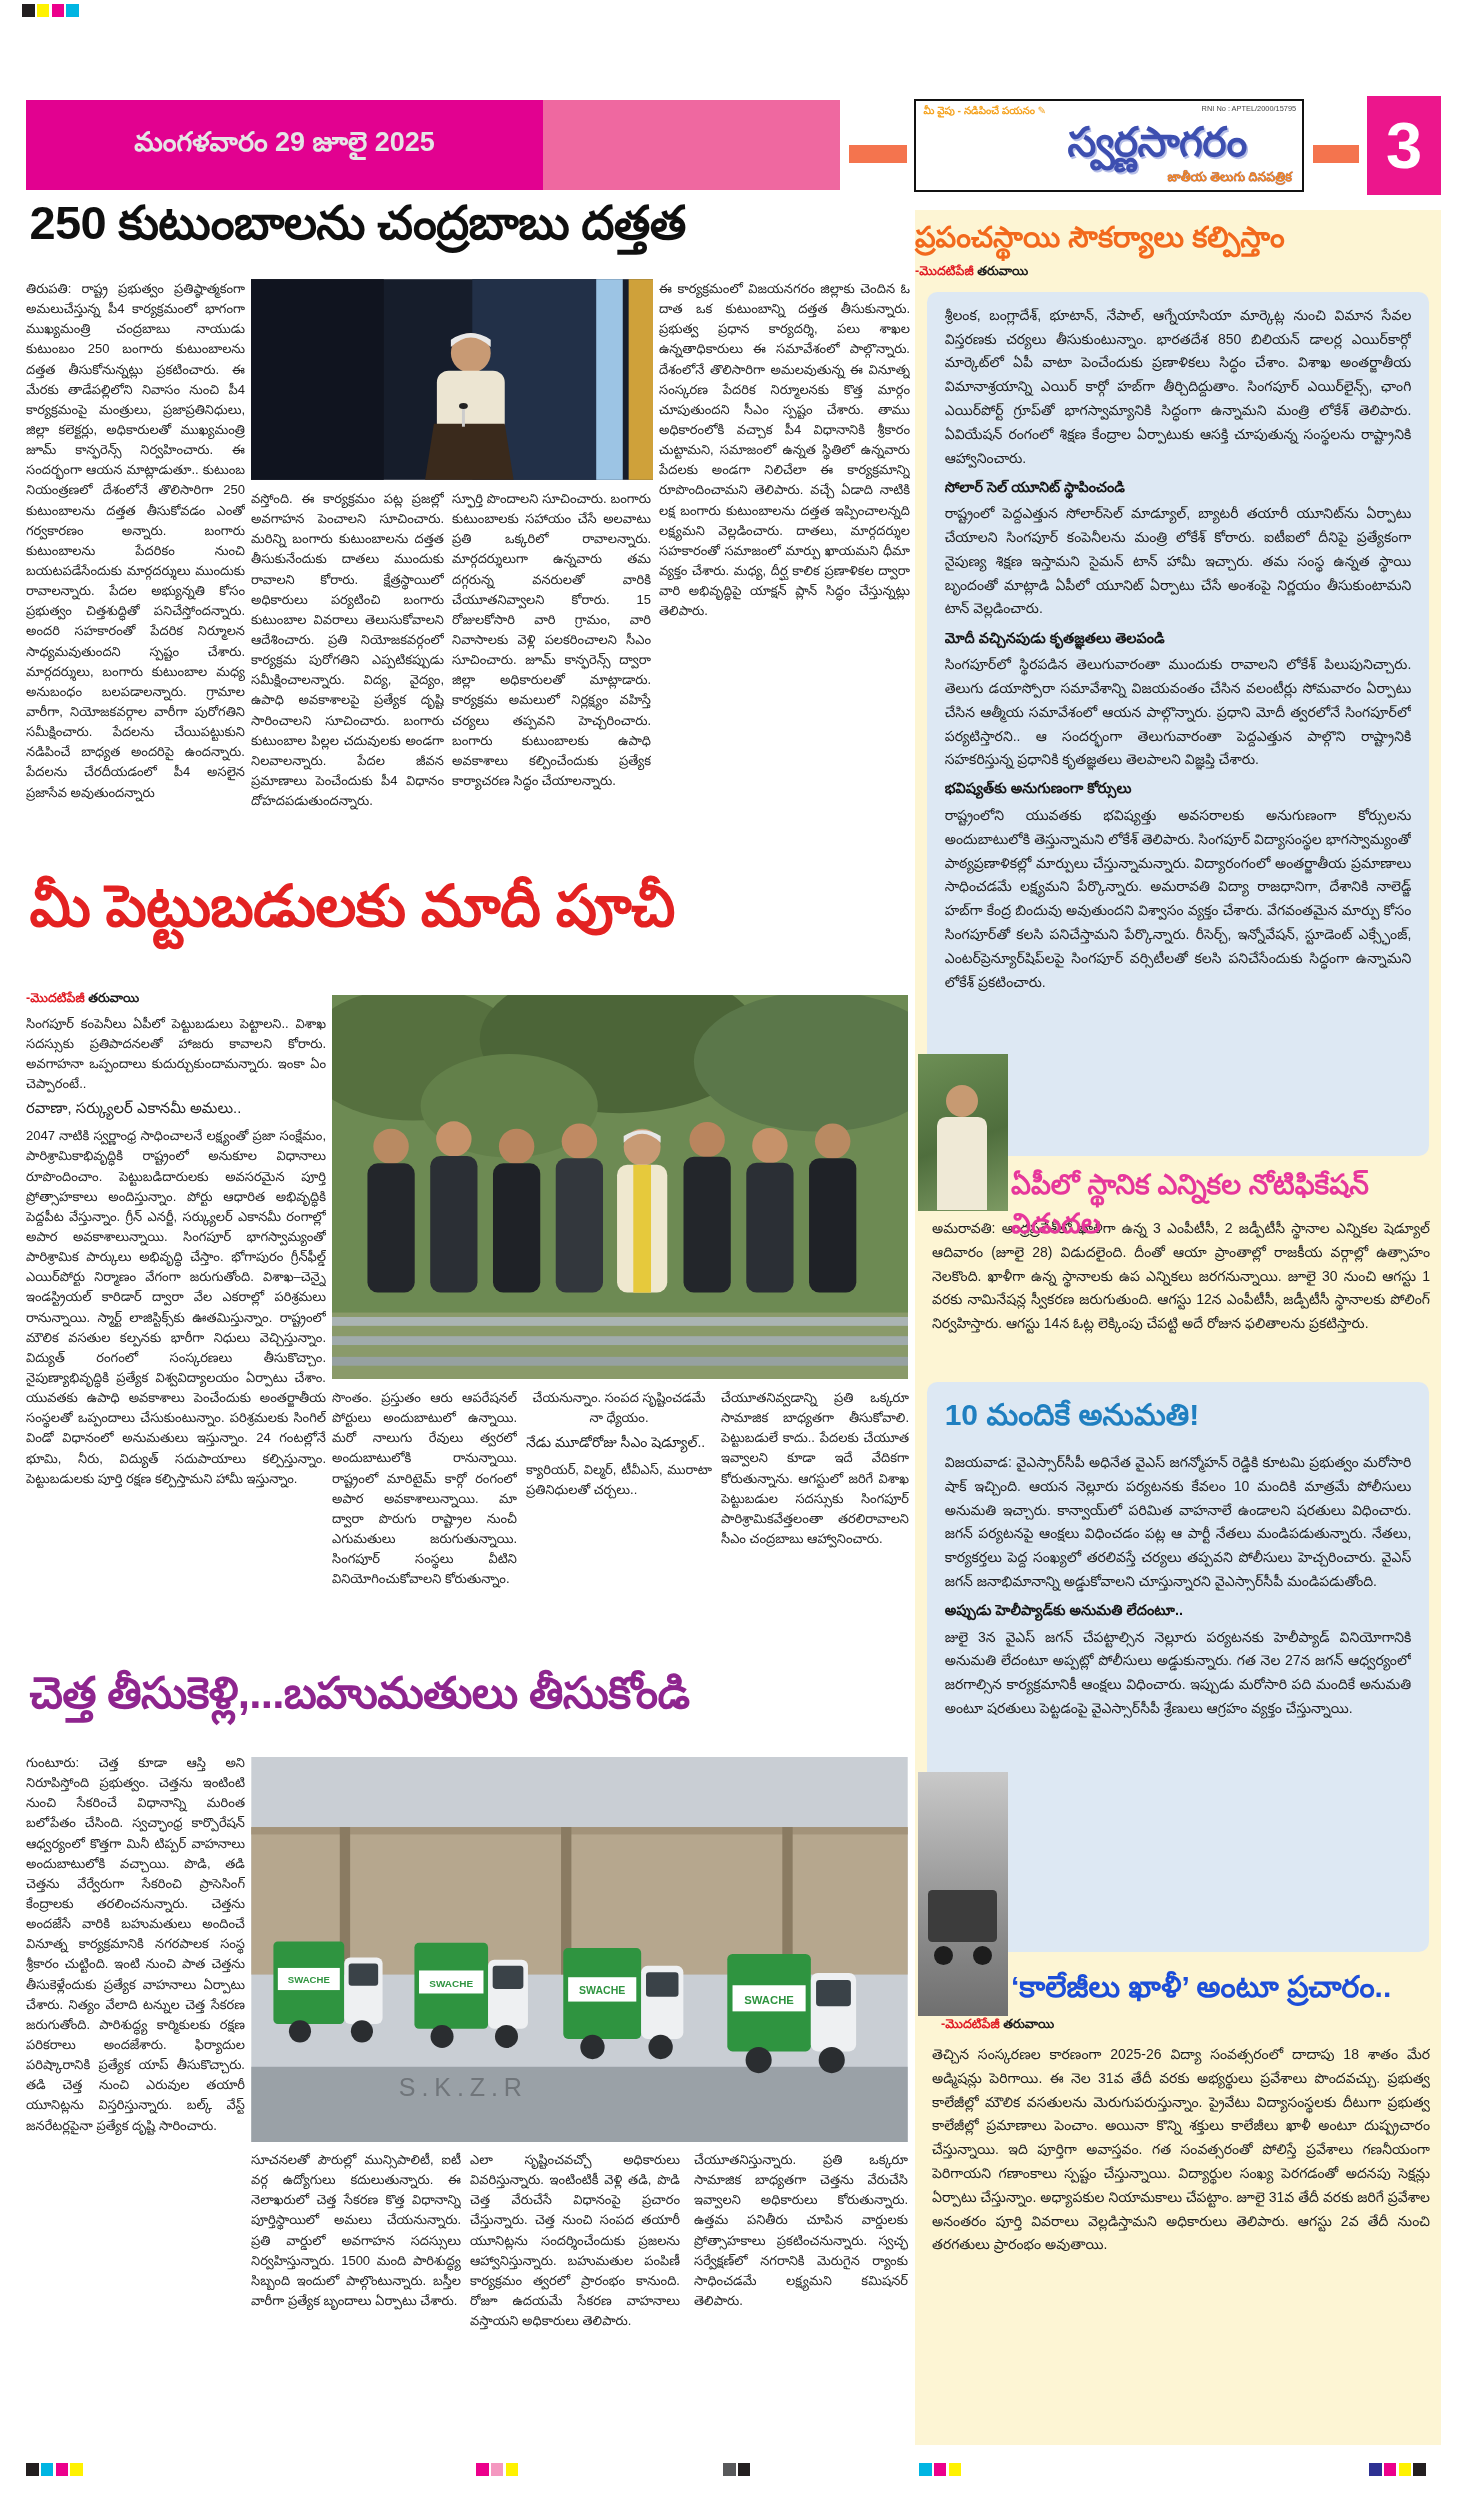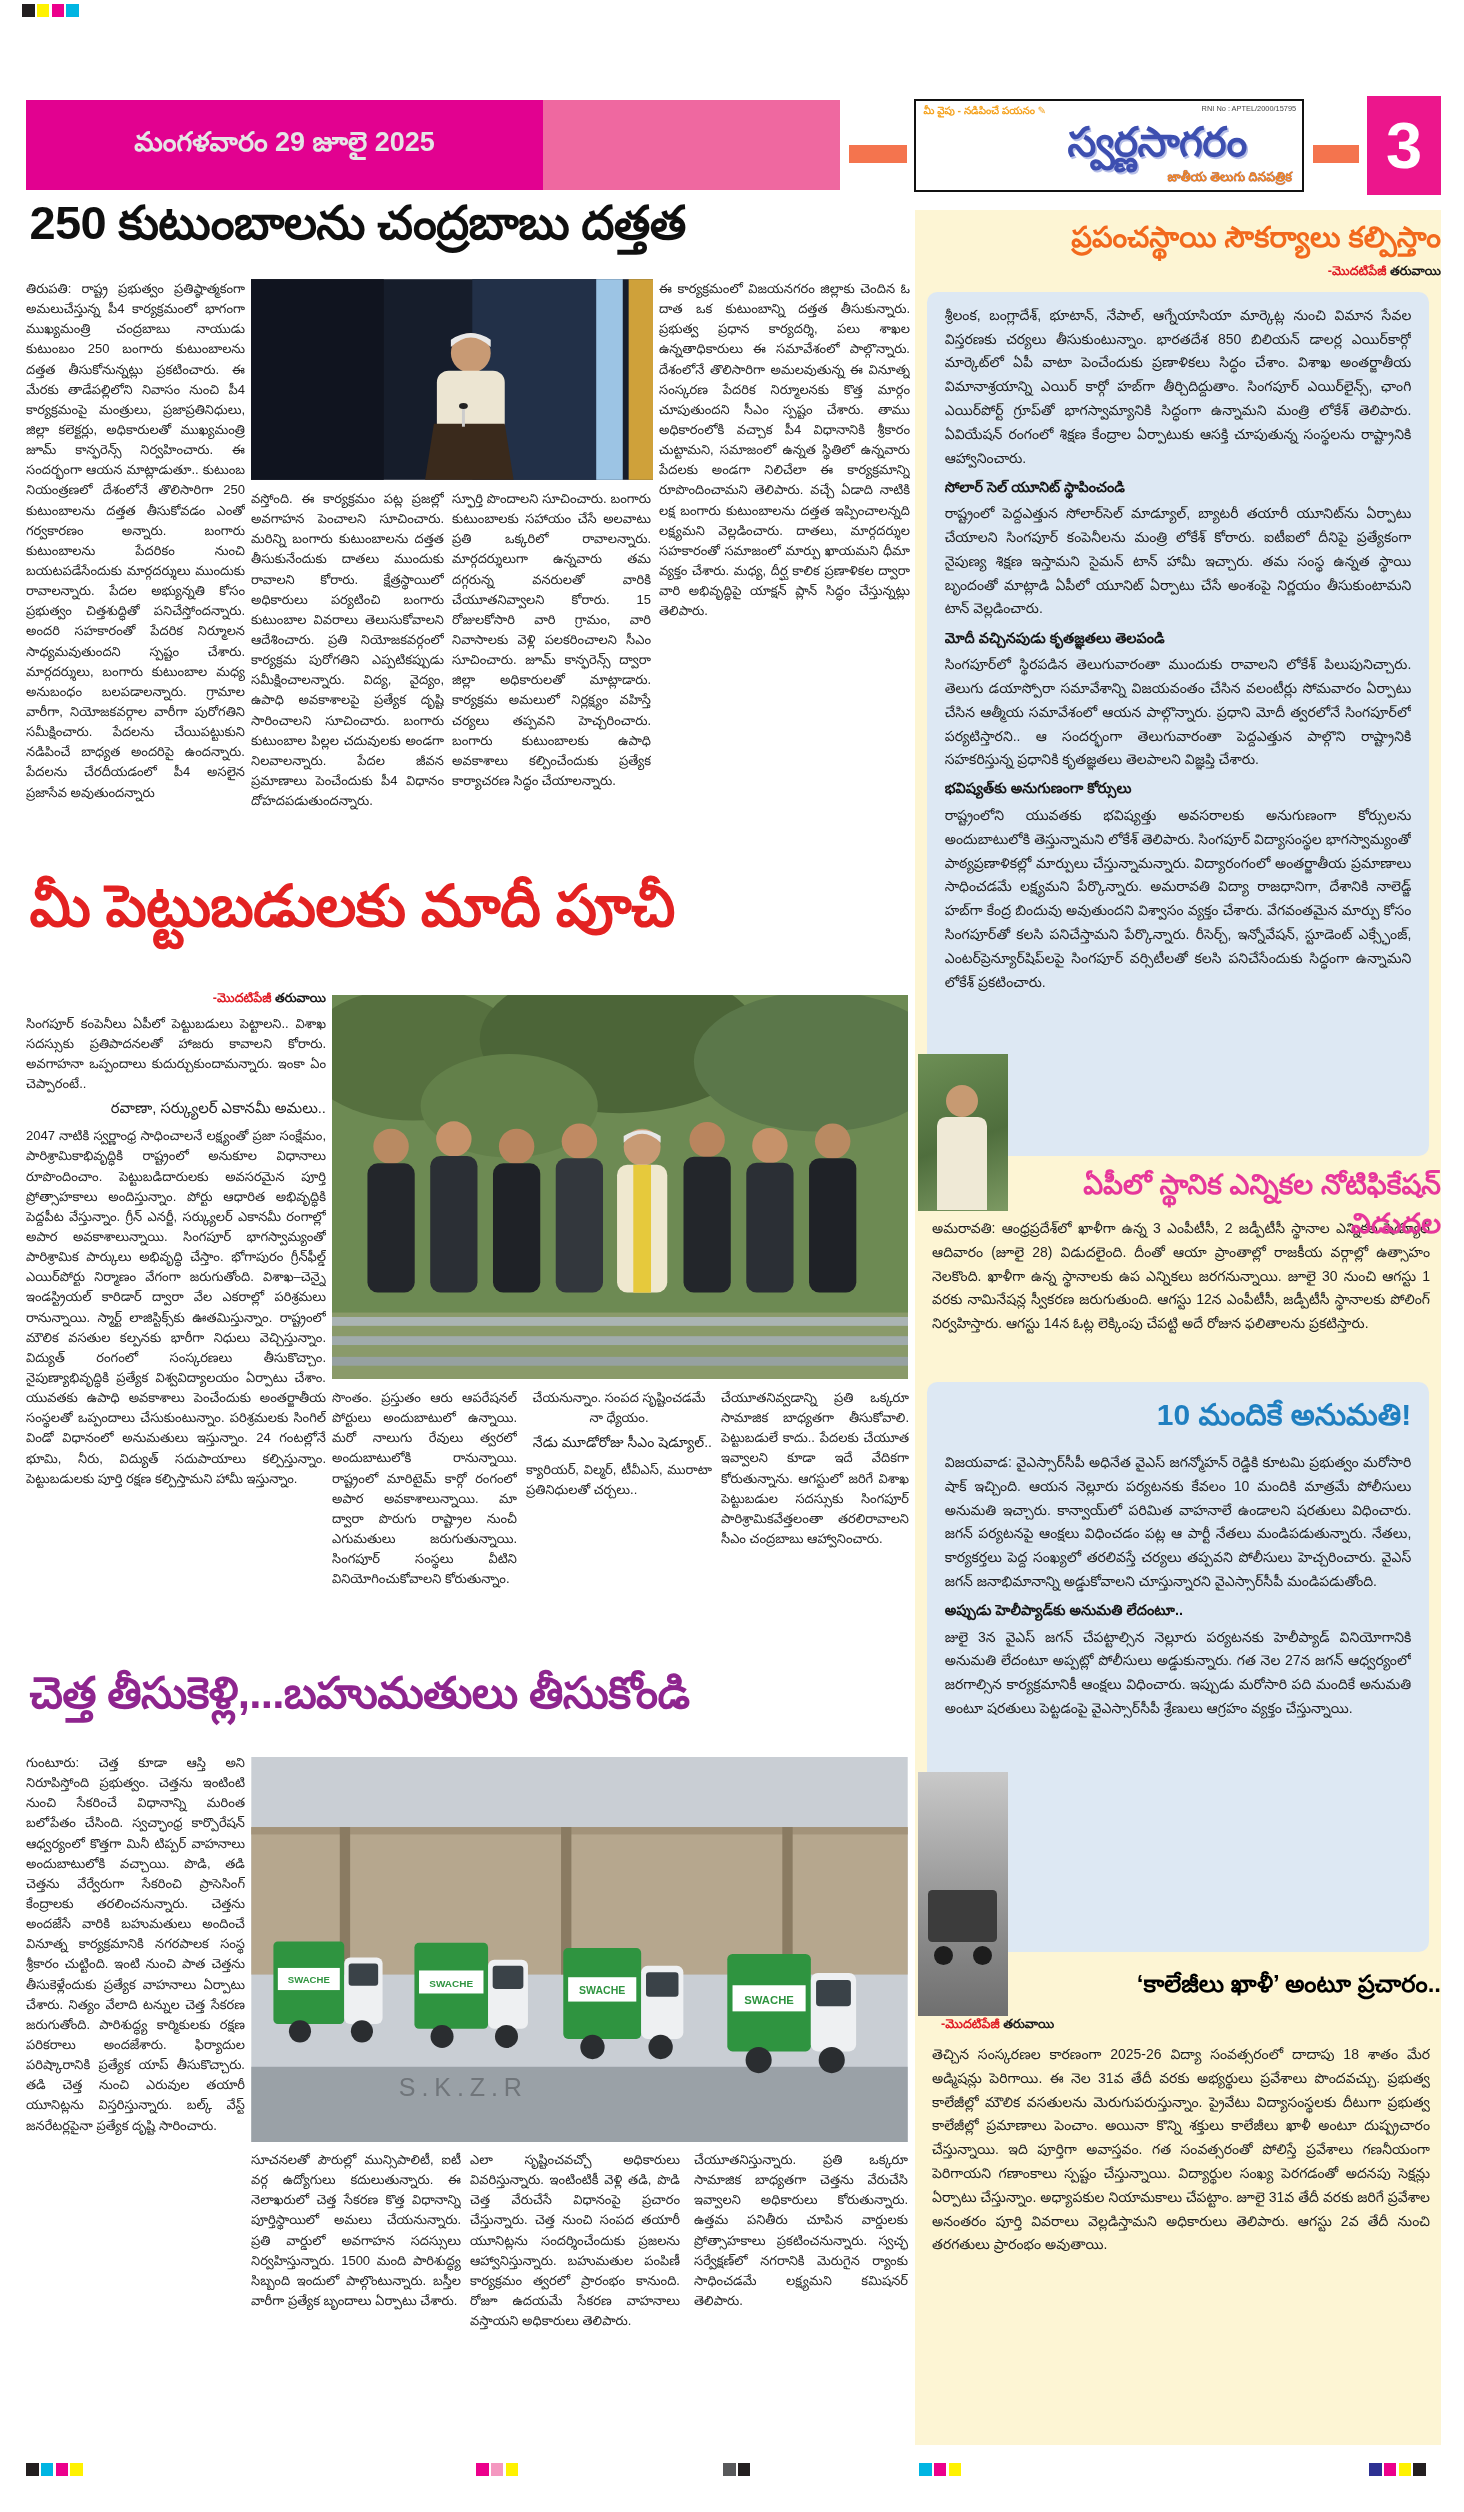--- a/index.html
+++ b/index.html
@@ -1,21 +1,21 @@
 <!DOCTYPE html>
 <html style="font-size:11.8px"><head>
 <meta charset="utf-8">
 <style>
   html,body{margin:0;padding:0;}
   body{width:1465px;height:2512px;position:relative;background:#ffffff;
        font-family:"Liberation Sans","DejaVu Sans",sans-serif;color:#1c1c1c;}
   .abs{position:absolute;}
   .col{ text-align:justify; overflow:hidden; font-size:13px; line-height:1.55; color:#222; }
   .rcol{ text-align:justify; overflow:hidden; font-size:14px; line-height:1.7; color:#1d1d1d; }
-  .ctr{text-align:right;}
+  .ctr{text-align:left;}
   .bold{font-weight:normal;}
   .headline-black{font-weight:bold;color:#101010;letter-spacing:-0.7px;line-height:1.05;}
   .byline{font-weight:bold;font-size:12.6px;}
   .byline .red{color:#e01d25;}
   .byline .blk{color:#1a1a1a;}
   .subhead{font-weight:bold;color:#151515;font-size:14.4px;margin:4.4px 0 3px 0;}
   .bluebox{background:#dde8f3;border-radius:10.3px;padding:11.8px 17.7px;box-sizing:border-box;overflow:hidden;}
   .mark{display:inline-block;width:12.6px;height:12.6px;margin-right:2.2px;}
   svg text{font-family:"Liberation Sans",sans-serif;}
 </style>
@@ -73,21 +73,21 @@
   <div class="rcol subhead">అప్పుడు హెలీప్యాడ్‌కు అనుమతి లేదంటూ..</div>
   <div class="rcol">జులై 3న వైఎస్ జగన్ చేపట్టాల్సిన నెల్లూరు పర్యటనకు హెలీప్యాడ్ వినియోగానికి అనుమతి లేదంటూ అప్పట్లో పోలీసులు అడ్డుకున్నారు. గత నెల 27న జగన్ ఆధ్వర్యంలో జరగాల్సిన కార్యక్రమానికీ ఆంక్షలు విధించారు. ఇప్పుడు మరోసారి పది మందికే అనుమతి అంటూ షరతులు పెట్టడంపై వైఎస్సార్‌సీపీ శ్రేణులు ఆగ్రహం వ్యక్తం చేస్తున్నాయి.</div>
 </div>
 
 <div class="abs" style="left:918px;top:1772px;width:90px;height:244px;z-index:3;background:linear-gradient(180deg,#c9c9c9 0%,#9d9d9d 45%,#6f6f6f 100%);overflow:hidden;">
   <div class="abs" style="left:10.3px;top:118px;width:69px;height:52px;background:#3c3c3c;border-radius:4.4px;"></div>
   <div class="abs" style="left:16px;top:174px;width:19px;height:19px;border-radius:50%;background:#1d1d1d;"></div>
   <div class="abs" style="left:55px;top:174px;width:19px;height:19px;border-radius:50%;background:#1d1d1d;"></div>
 </div>
 
-<div class="abs ctr" style="left:1011px;top:1970px;width:430px;font-size:24px;font-weight:bold;color:#000000;z-index:2;">‘కాలేజీలు ఖాళీ’ అంటూ ప్రచారం..</div>
+<div class="abs ctr" style="left:1011px;top:1970px;width:430px;font-size:30px;font-weight:bold;color:#1d4ed8;z-index:2;">‘కాలేజీలు ఖాళీ’ అంటూ ప్రచారం..</div>
 <div class="abs byline" style="left:941px;top:2017px;width:295px;"><span class="red">-మొదటిపేజీ</span><span class="blk"> తరువాయి</span></div>
 <div class="abs rcol" style="left:932px;top:2043px;width:498px;height:394px;">తెచ్చిన సంస్కరణల కారణంగా 2025-26 విద్యా సంవత్సరంలో దాదాపు 18 శాతం మేర అడ్మిషన్లు పెరిగాయి. ఈ నెల 31వ తేదీ వరకు అభ్యర్థులు ప్రవేశాలు పొందవచ్చు. ప్రభుత్వ కాలేజీల్లో మౌలిక వసతులను మెరుగుపరుస్తున్నాం. ప్రైవేటు విద్యాసంస్థలకు దీటుగా ప్రభుత్వ కాలేజీల్లో ప్రమాణాలు పెంచాం. అయినా కొన్ని శక్తులు కాలేజీలు ఖాళీ అంటూ దుష్ప్రచారం చేస్తున్నాయి. ఇది పూర్తిగా అవాస్తవం. గత సంవత్సరంతో పోలిస్తే ప్రవేశాలు గణనీయంగా పెరిగాయని గణాంకాలు స్పష్టం చేస్తున్నాయి. విద్యార్థుల సంఖ్య పెరగడంతో అదనపు సెక్షన్లు ఏర్పాటు చేస్తున్నాం. అధ్యాపకుల నియామకాలు చేపట్టాం. జూలై 31వ తేదీ వరకు జరిగే ప్రవేశాల అనంతరం పూర్తి వివరాలు వెల్లడిస్తామని అధికారులు తెలిపారు. ఆగస్టు 2వ తేదీ నుంచి తరగతులు ప్రారంభం అవుతాయి.</div>
 
 <div class="abs headline-black" style="left:29.5px;top:198px;width:880px;font-size:47px;">250 కుటుంబాలను చంద్రబాబు దత్తత</div>
 
 <div class="abs col" style="left:26px;top:279px;width:219px;height:585px;">తిరుపతి: రాష్ట్ర ప్రభుత్వం ప్రతిష్ఠాత్మకంగా అమలుచేస్తున్న పీ4 కార్యక్రమంలో భాగంగా ముఖ్యమంత్రి చంద్రబాబు నాయుడు కుటుంబం 250 బంగారు కుటుంబాలను దత్తత తీసుకోనున్నట్లు ప్రకటించారు. ఈ మేరకు తాడేపల్లిలోని నివాసం నుంచి పీ4 కార్యక్రమంపై మంత్రులు, ప్రజాప్రతినిధులు, జిల్లా కలెక్టర్లు, అధికారులతో ముఖ్యమంత్రి జూమ్ కాన్ఫరెన్స్ నిర్వహించారు. ఈ సందర్భంగా ఆయన మాట్లాడుతూ.. కుటుంబ నియంత్రణలో దేశంలోనే తొలిసారిగా 250 కుటుంబాలను దత్తత తీసుకోవడం ఎంతో గర్వకారణం అన్నారు. బంగారు కుటుంబాలను పేదరికం నుంచి బయటపడేసేందుకు మార్గదర్శులు ముందుకు రావాలన్నారు. పేదల అభ్యున్నతి కోసం ప్రభుత్వం చిత్తశుద్ధితో పనిచేస్తోందన్నారు. అందరి సహకారంతో పేదరిక నిర్మూలన సాధ్యమవుతుందని స్పష్టం చేశారు. మార్గదర్శులు, బంగారు కుటుంబాల మధ్య అనుబంధం బలపడాలన్నారు. గ్రామాల వారీగా, నియోజకవర్గాల వారీగా పురోగతిని సమీక్షించారు. పేదలను చేయిపట్టుకుని నడిపించే బాధ్యత అందరిపై ఉందన్నారు. పేదలను చేరదీయడంలో పీ4 అసలైన ప్రజాసేవ అవుతుందన్నారు</div>
 
 <div class="abs" style="left:251px;top:279px;width:402px;height:201px;overflow:hidden;">
   <svg width="402" height="201" viewBox="0 0 545 272">
     <rect width="545" height="272" fill="#161d2b"></rect>

